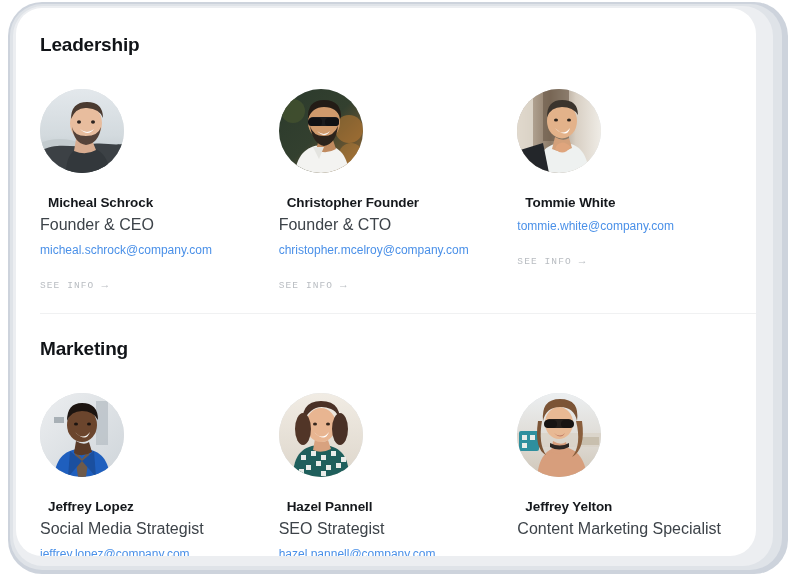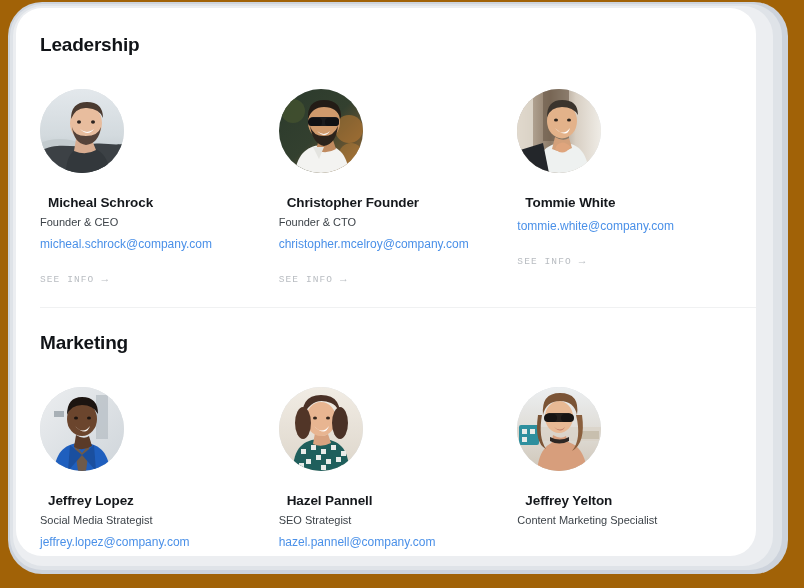--- a/index.html
+++ b/index.html
@@ -14,21 +14,21 @@
     background: #e8eaec;
     font-family: "Liberation Sans", sans-serif;
     -webkit-font-smoothing: antialiased;
   }
 
   
   .stage {
     position: absolute;
     left: 0; top: 0;
     width: 804px; height: 588px;
-    background: #a16207;
+    background: #ffffff;
   }
 
   .shadow-outer {
     position: absolute;
     left: 8px;  top: 2px;
     width: 780px; height: 572px;
     border-radius: 34px;
     background: #cdd3dc;
     filter: blur(0.4px);
   }
@@ -106,21 +106,21 @@
   .m-name {
     margin-top: 22px;
     font-size: 13.5px;
     font-weight: bold;
     color: #15181c;
     letter-spacing: -0.1px;
     padding-left: 8px;
   }
   .m-role {
     margin-top: 6px;
-    font-size: 11px;
+    font-size: 16px;
     color: #3d4349;
     font-weight: normal;
   }
   .m-email {
     margin-top: 9px;
     font-size: 12px;
     color: #4a90e8;
     text-decoration: none;
     display: inline-block;
   }

